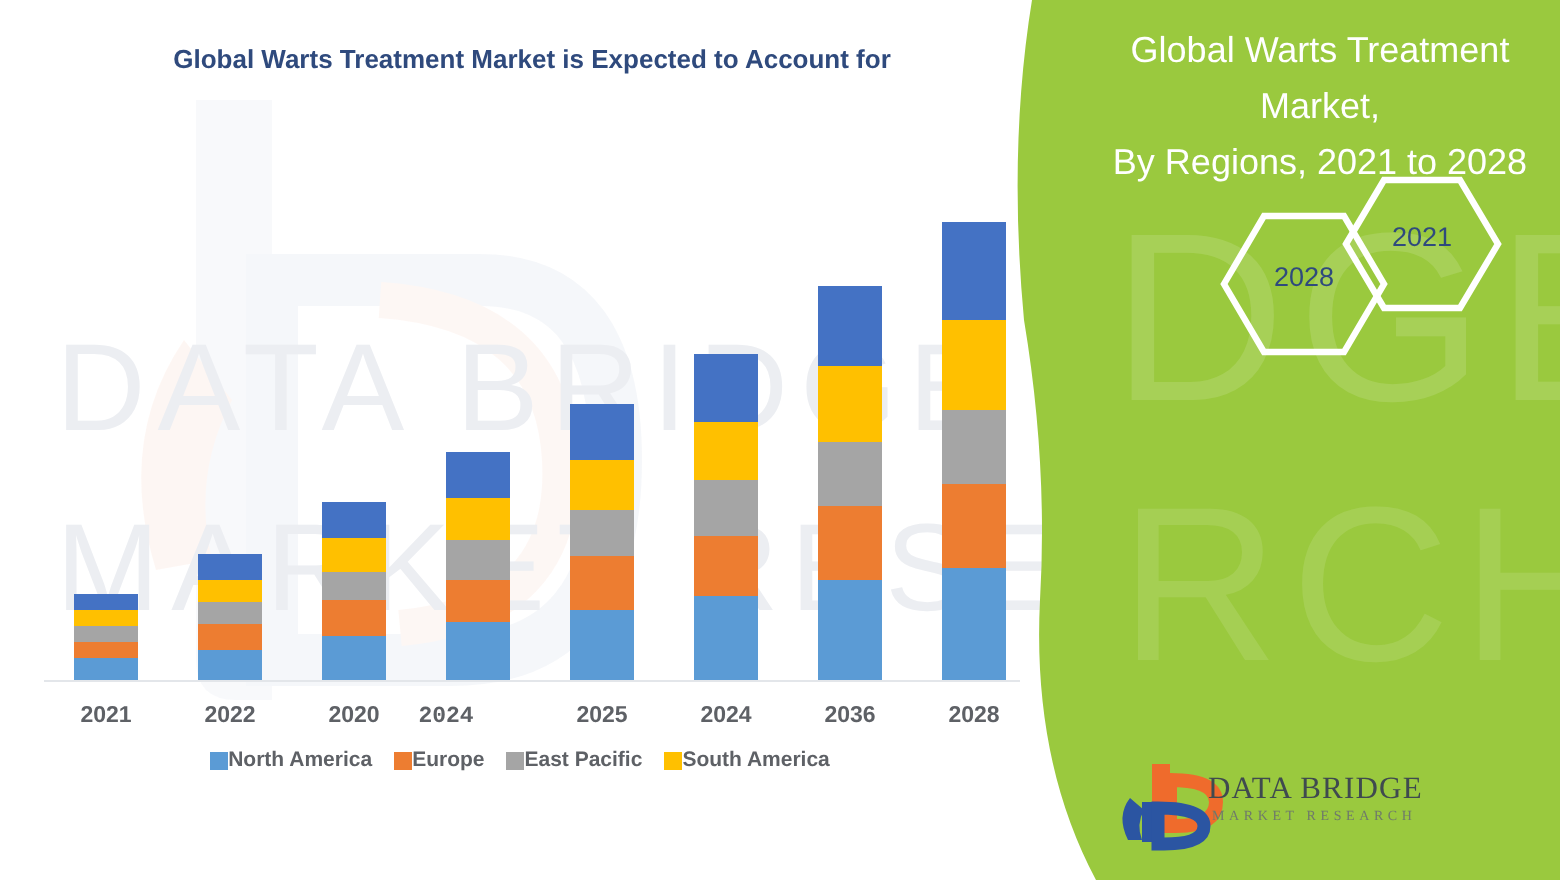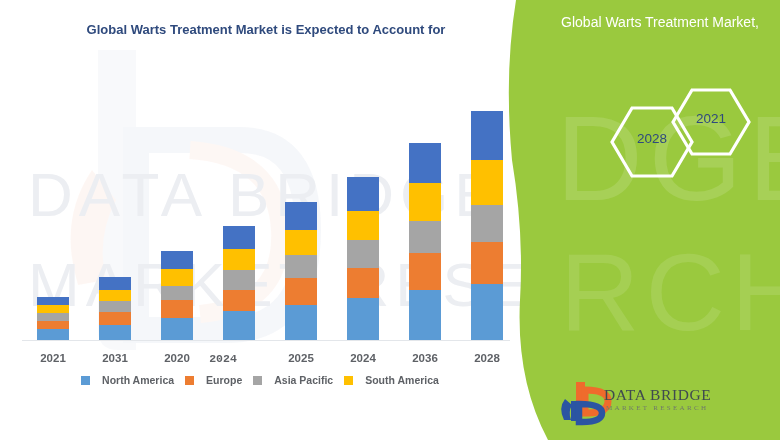--- a/index.html
+++ b/index.html
@@ -35,30 +35,30 @@
     position:absolute;top:352px;width:62px;text-align:center;
     font-size:11.5px;font-weight:700;color:#5e6166;
   }
 
   
   .legend{
     position:absolute;left:0;top:374px;width:520px;
     display:flex;justify-content:center;align-items:center;gap:11px;
     font-size:10.5px;font-weight:700;color:#5e6166;
   }
-  .lg{display:flex;align-items:center;gap:12px;white-space:nowrap;}
+  .lg{display:flex;align-items:center;gap:0;white-space:nowrap;}
   .sw{width:9px;height:9px;display:inline-block;}
 
   
   .green{
     position:absolute;left:0;top:0;width:780px;height:440px;pointer-events:none;
   }
   .g-title{
     position:absolute;left:548px;top:12px;width:224px;
-    text-align:center;color:#ffffff;font-size:14px;font-weight:400;line-height:1.55;
+    text-align:center;color:#ffffff;font-size:18px;font-weight:400;line-height:1.55;
   }
   .g-sub{
     position:absolute;left:548px;top:183px;width:224px;
     text-align:center;color:#2f4a7d;font-size:12.5px;font-weight:600;line-height:1.6;
     letter-spacing:.2px;
   }
   .hexwrap{position:absolute;left:595px;top:84px;width:165px;height:115px;}
   .hexlabel{
     position:absolute;color:#2f4a7d;font-size:13.5px;font-weight:500;
     text-align:center;
@@ -153,55 +153,56 @@
         <div class="bar" style="left: 471px; top: 111px; height: 229px; bottom: auto;">
           <span class="seg" style="height: 49.2785px; background: rgb(68, 114, 196);"></span>
           <span class="seg" style="height: 44.4473px; background: rgb(255, 192, 0);"></span>
           <span class="seg" style="height: 37.6835px; background: rgb(165, 165, 165);"></span>
           <span class="seg" style="height: 41.5485px; background: rgb(237, 125, 49);"></span>
           <span class="seg" style="height: 56.0422px; background: rgb(91, 155, 213);"></span>
         </div>
       </div>
     <div id="xlabels">
         <div class="xlabel" style="left: 22px;">2021</div>
-        <div class="xlabel" style="left: 84px;">2031</div>
+        <div class="xlabel" style="left: 84px;">2022</div>
         <div class="xlabel" style="left: 146px;">2020</div>
         <div class="xlabel" style="left: 192px; font-family: Liberation Mono, monospace;">2024</div>
         <div class="xlabel" style="left: 270px;">2025</div>
         <div class="xlabel" style="left: 332px;">2024</div>
         <div class="xlabel" style="left: 394px;">2036</div>
         <div class="xlabel" style="left: 456px;">2028</div>
       </div>
   </div>
 
   <div class="legend" id="legend">
       <div class="lg">
         <span class="sw" style="background: rgb(91, 155, 213);"></span>
         <span>North America</span>
       </div>
       <div class="lg">
         <span class="sw" style="background: rgb(237, 125, 49);"></span>
         <span>Europe</span>
       </div>
       <div class="lg">
         <span class="sw" style="background: rgb(165, 165, 165);"></span>
-        <span>Asia Pacific</span>
+        <span>East Pacific</span>
       </div>
       <div class="lg">
         <span class="sw" style="background: rgb(255, 192, 0);"></span>
         <span>South America</span>
       </div>
     </div>
 
   <svg class="green" viewBox="0 0 780 440" preserveAspectRatio="none">
     <path id="greenshape" d="M516 0 L780 0 L780 440 L548 440 Q516 380 520 300 Q524 232 512 160 Q504 74 516 0 Z" fill="#9ac93e"></path>
   </svg>
 
   <div class="g-title">
     <span>Global Warts Treatment Market,</span><br>
+    <span>By Regions, 2021 to 2028</span>
   </div>
 
   <svg class="green" viewBox="0 0 780 440" preserveAspectRatio="none">
     <text x="556" y="200" font-family="Liberation Sans, sans-serif" font-size="120" fill="#ffffff" opacity="0.13" letter-spacing="6">DGE</text>
     <text x="560" y="330" font-family="Liberation Sans, sans-serif" font-size="110" fill="#ffffff" opacity="0.11" letter-spacing="6">RCH</text>
   </svg>
 
   <div class="hexwrap">
     <svg width="165" height="115" viewBox="0 0 165 115">
       <polygon points="17,58 37,24 77,24 97,58 77,92 37,92" fill="none" stroke="#ffffff" stroke-width="3.2"></polygon>

